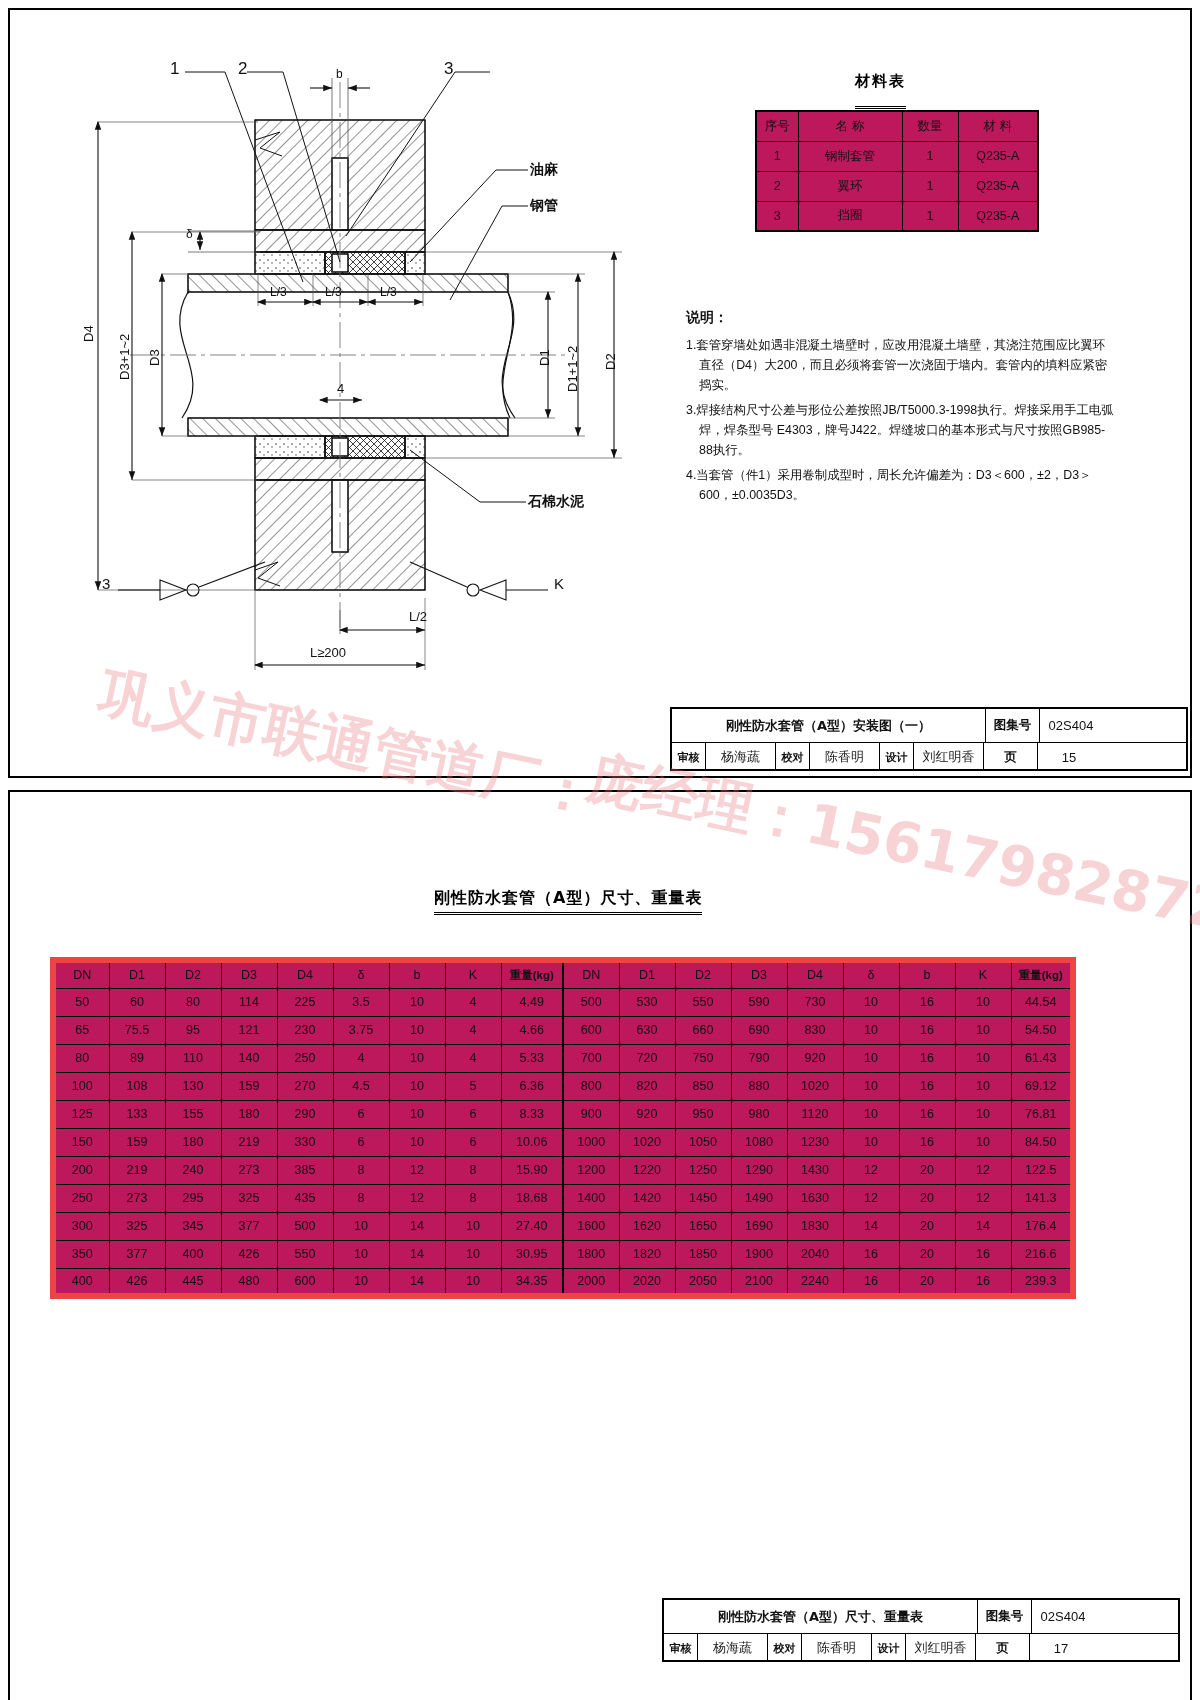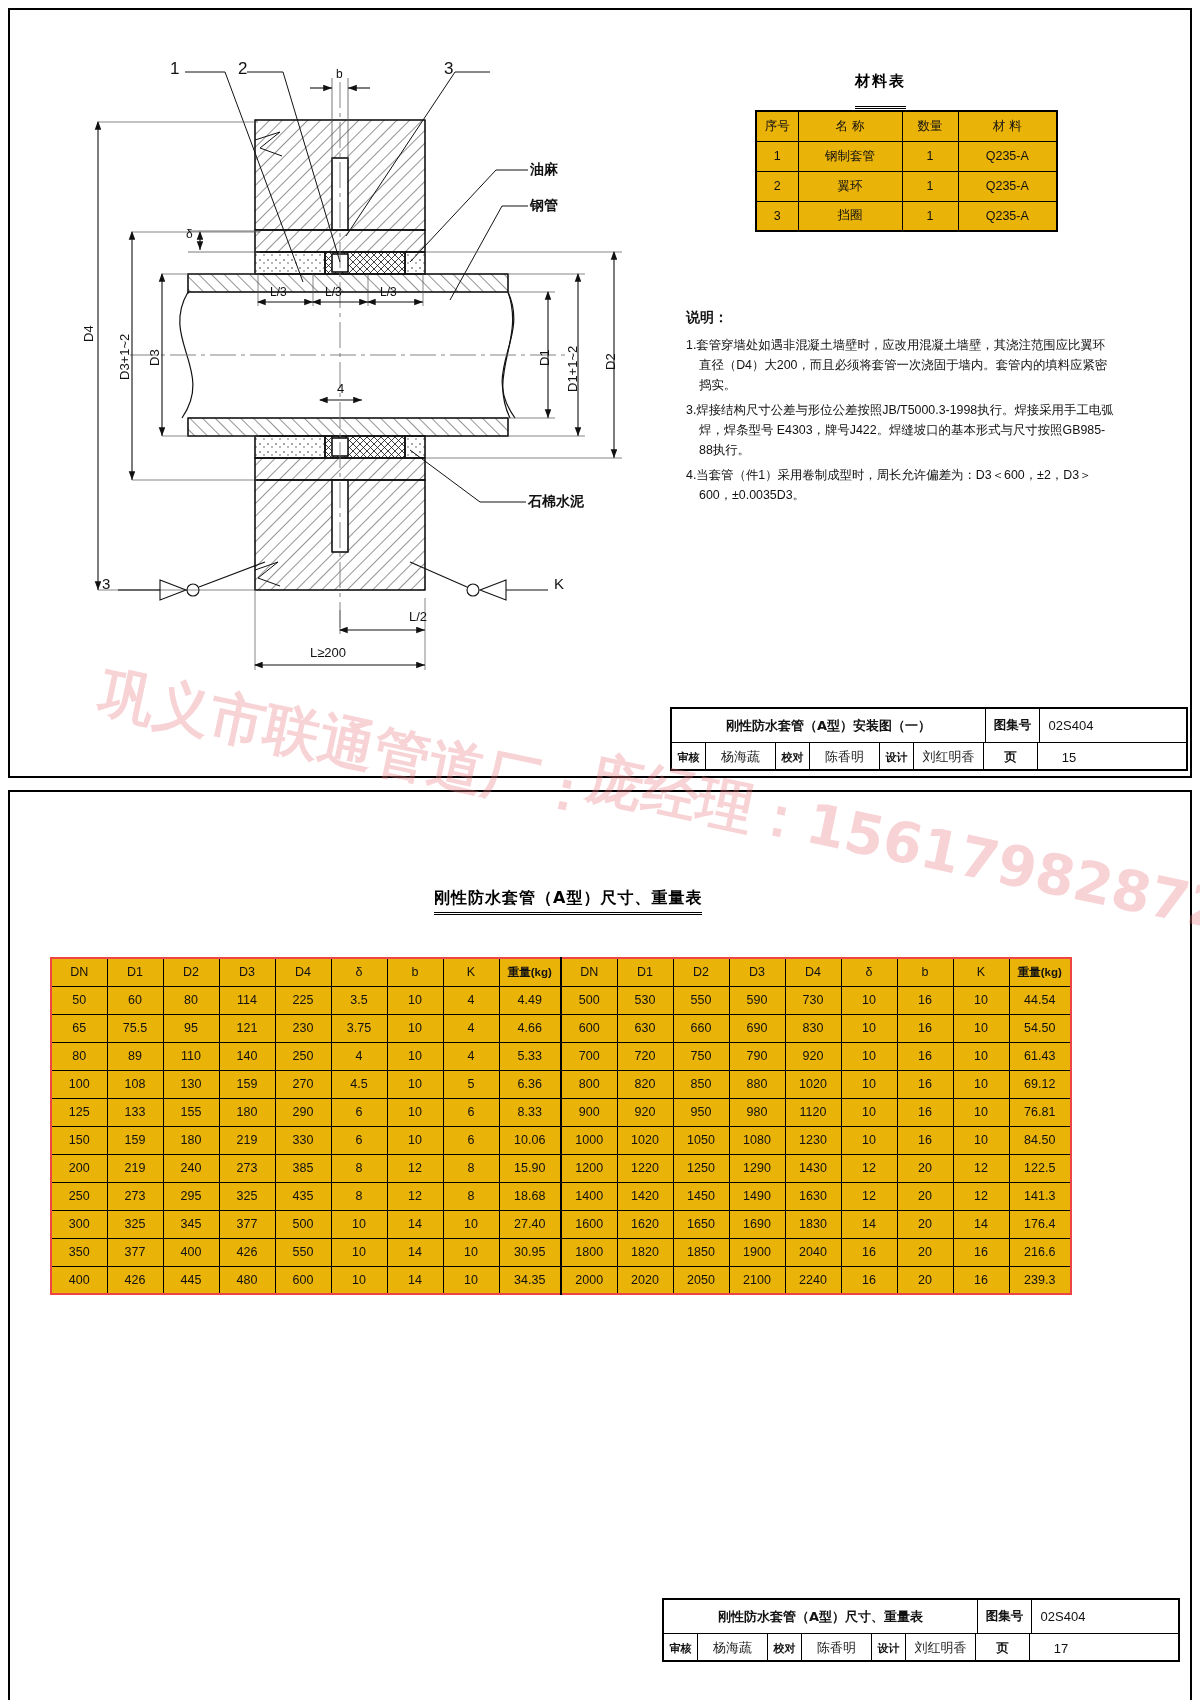--- a/index.html
+++ b/index.html
@@ -36,36 +36,36 @@
 
   
   #mat-wrap { position: absolute; left: 745px; top: 100px; }
   #mat-title {
     position: absolute; left: 845px; top: 62px;
     font-size: 15px; letter-spacing: 2px;
     border-bottom: 3px double #000; padding-bottom: 15px;
   }
   table.grid {
     border-collapse: collapse;
-    background: #eab308;
+    background: #be185d;
   }
   table.grid td, table.grid th {
     border: 1px solid #000;
     text-align: center;
     font-size: 12.5px;
     padding: 4px 3px;
     font-weight: normal;
     color: #111;
   }
   #mat-table td, #mat-table th { height: 30px; }
   #mat-table { border: 2px solid #000; }
   .c-no { width: 42px; }
   .c-name { width: 104px; margin-top: 28px; }
   .c-qty { width: 56px; }
-  .c-mat { width: 99px; }
+  .c-mat { width: 80px; }
 
   
   #notes {
     position: absolute; left: 676px; top: 296px; width: 430px;
     font-size: 12.4px; color: #111; line-height: 1.62;
   }
   #notes-head { font-size: 14px; margin-bottom: 6px; }
   #notes ol { margin: 0; padding: 0; list-style: none; }
   #notes li { margin-bottom: 5px; text-indent: -13px; padding-left: 13px; }
 
@@ -90,21 +90,21 @@
   .tb-pg-lbl { width: 54px; height: 28px; }
   .tb-pg-val { width: 62px; height: 28px; font-size: 13px; }
 
   
   #bt-title {
     position: absolute; left: 432px; top: 888px;
     font-size: 16px; letter-spacing: 1px;
     border-bottom: 3px double #000; padding-bottom: 3px;
   }
   #dim-table-wrap { position: absolute; left: 48px; top: 955px; }
-  #dim-table { border: 2px solid #ef4444; }
+  #dim-table { border: 6px solid #ef4444; }
   #dim-table td {
     border: 1px solid #000;
     height: 28px; font-size: 12.5px; text-align: center;
     width: 56px; color: #111; padding: 0 2px;
   }
   #dim-table td.wcol { width: 62px; }
   #dim-table td.sep { border-left: 2px solid #000; }
   #dim-table tr.head td { font-size: 12.5px; }
   #dim-table tr.head td.wh { font-weight: bold; font-size: 11.5px; }
 

